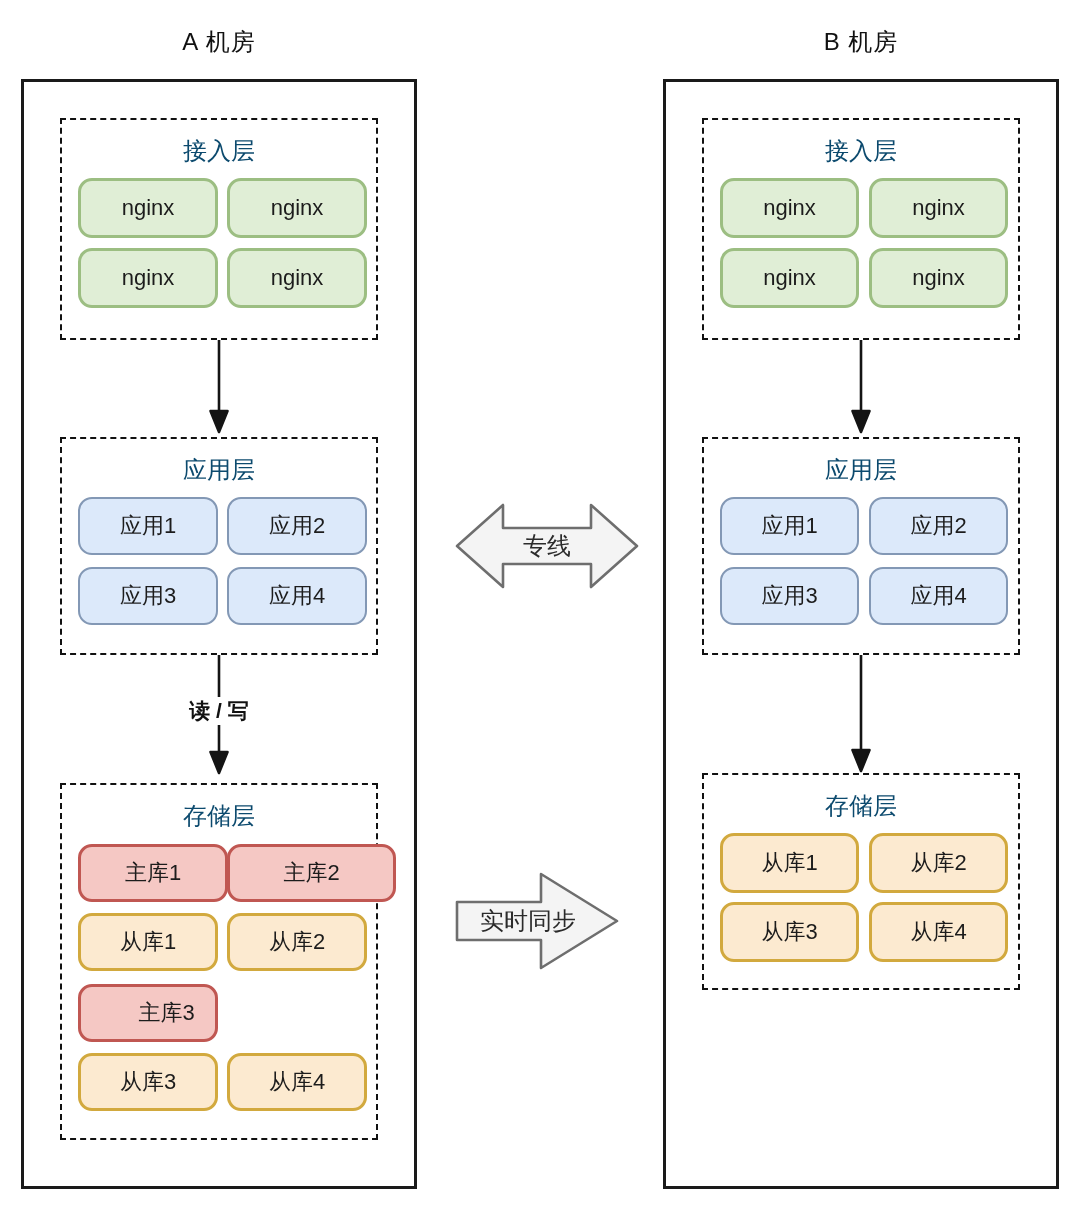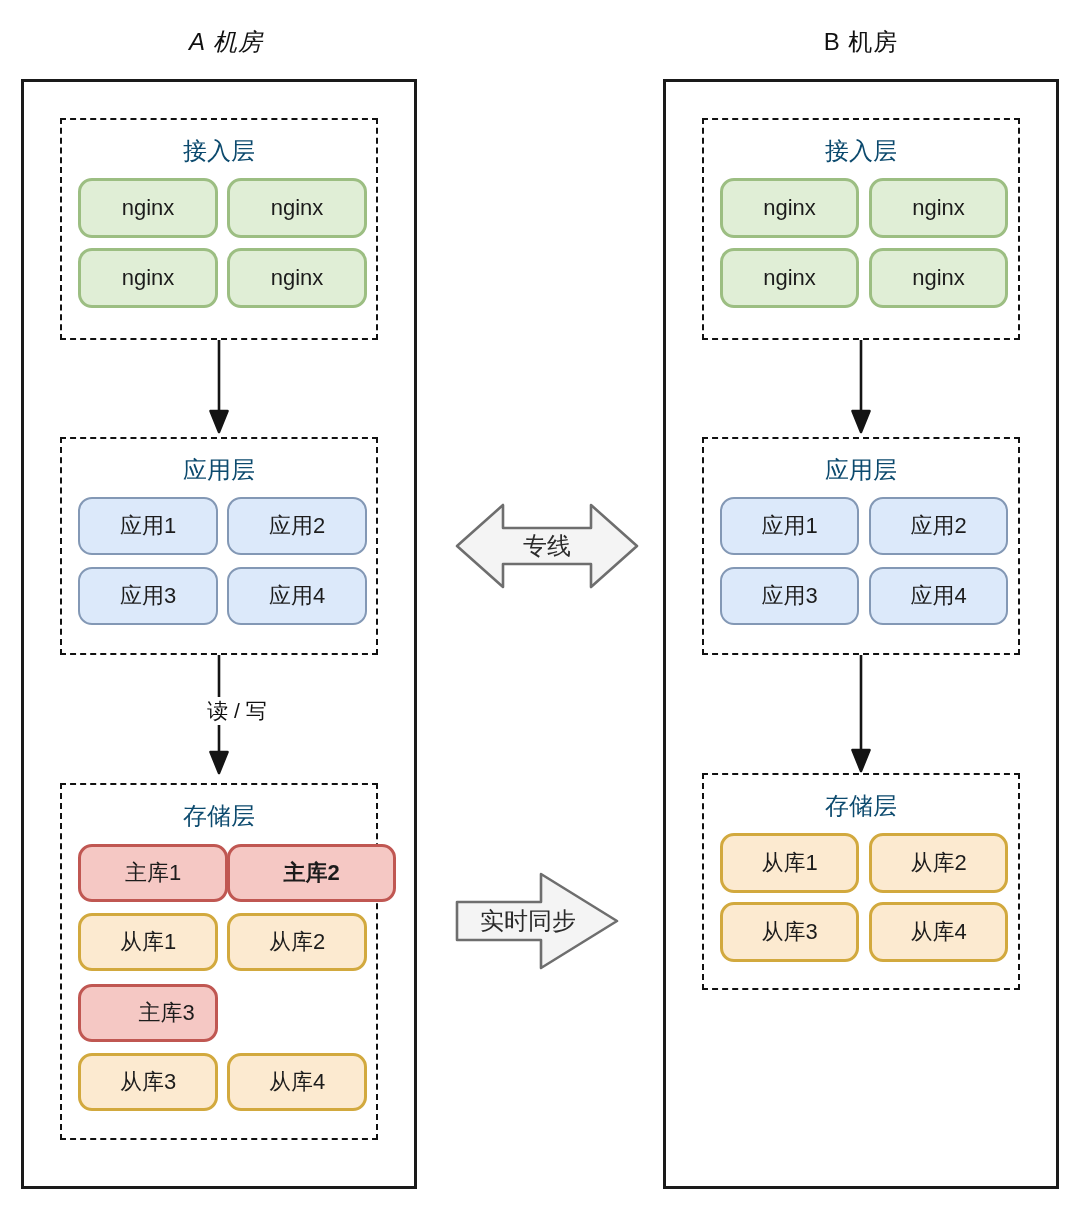--- a/index.html
+++ b/index.html
@@ -28,23 +28,23 @@
   }
   .node.green  { background:var(--green-fill);  border:3px solid var(--green-stroke); }
   .node.blue   { background:var(--blue-fill);   border:2.5px solid var(--blue-stroke); }
   .node.red    { background:var(--red-fill);    border:3px solid var(--red-stroke); }
   .node.orange { background:var(--orange-fill); border:3px solid var(--orange-stroke); }
   .connector-layer {
     position:absolute; left:0; top:0; width:1080px; height:1211px;
     pointer-events:none;
   }
   .edge-label {
-    position:absolute; left:181px; top:697px; width:112px; height:28px;
+    position:absolute; left:163px; top:697px; width:112px; height:28px;
     background:#ffffff; display:flex; align-items:center; justify-content:center;
-    font-size:21px; color:#111;
+    font-size:21px; color:#111;font-weight:bold;
   }
   .big-arrow { position:absolute; }
   .big-arrow-label {
     position:absolute; display:flex; align-items:center; justify-content:center;
     font-size:24px; color:#2b2b2b;
   }
   .lbl-zhuanxian { left:455px; top:495px; width:184px; height:102px; }
   .lbl-sync      { left:446px; top:872px; width:164px; height:98px; }
 </style>
 </head>
@@ -58,21 +58,21 @@
       <polygon points="210.5,411 227.5,411 219,432" stroke-linejoin="round"></polygon>
       <line x1="219" y1="655" x2="219" y2="754"></line>
       <polygon points="210.5,752 227.5,752 219,773" stroke-linejoin="round"></polygon>
       <line x1="861" y1="340" x2="861" y2="413"></line>
       <polygon points="852.5,411 869.5,411 861,432" stroke-linejoin="round"></polygon>
       <line x1="861" y1="655" x2="861" y2="752"></line>
       <polygon points="852.5,750 869.5,750 861,771" stroke-linejoin="round"></polygon>
     </g>
   </svg>
 
-  <div class="dc-title" style="left:116px; top:26px;font-style:italic;">A 机房</div>
+  <div class="dc-title" style="left:109px; top:26px;">A 机房</div>
 
   <div class="outer-box" style="left:21px; top:79px; width:396px; height:1110px;"></div>
 
   <div class="layer-box" style="left:60px; top:118px; width:318px; height:222px;">
     <div class="layer-title">接入层</div>
   </div>
   <div class="node green" style="left:78px;  top:178px; width:140px; height:60px;">nginx</div>
   <div class="node green" style="left:227px; top:178px; width:140px; height:60px;">nginx</div>
   <div class="node green" style="left:78px;  top:248px; width:140px; height:60px;">nginx</div>
   <div class="node green" style="left:227px; top:248px; width:140px; height:60px;">nginx</div>
@@ -84,21 +84,21 @@
   <div class="node blue" style="left:227px; top:497px; width:140px; height:58px;">应用2</div>
   <div class="node blue" style="left:78px;  top:567px; width:140px; height:58px;">应用3</div>
   <div class="node blue" style="left:227px; top:567px; width:140px; height:58px;">应用4</div>
 
   <div class="edge-label">读 / 写</div>
 
   <div class="layer-box" style="left:60px; top:783px; width:318px; height:357px;">
     <div class="layer-title">存储层</div>
   </div>
   <div class="node red" style="left:78px;  top:844px;  width:150px; height:58px;">主库1</div>
-  <div class="node red" style="left:227px; top:844px;  width:169px; height:58px;font-weight:bold;">主库2</div>
+  <div class="node red" style="left:227px; top:844px;  width:169px; height:58px;">主库2</div>
   <div class="node orange" style="left:78px;  top:913px;  width:140px; height:58px;">从库1</div>
   <div class="node orange" style="left:227px; top:913px;  width:140px; height:58px;">从库2</div>
   <div class="node red" style="left:78px;  top:984px;  width:140px; height:58px;padding-left:37px;">主库3</div>
   <div class="node orange" style="left:78px;  top:1053px; width:140px; height:58px;">从库3</div>
   <div class="node orange" style="left:227px; top:1053px; width:140px; height:58px;">从库4</div>
 
   <div class="dc-title" style="left:751px; top:26px;">B 机房</div>
 
   <div class="outer-box" style="left:663px; top:79px; width:396px; height:1110px;"></div>
 

